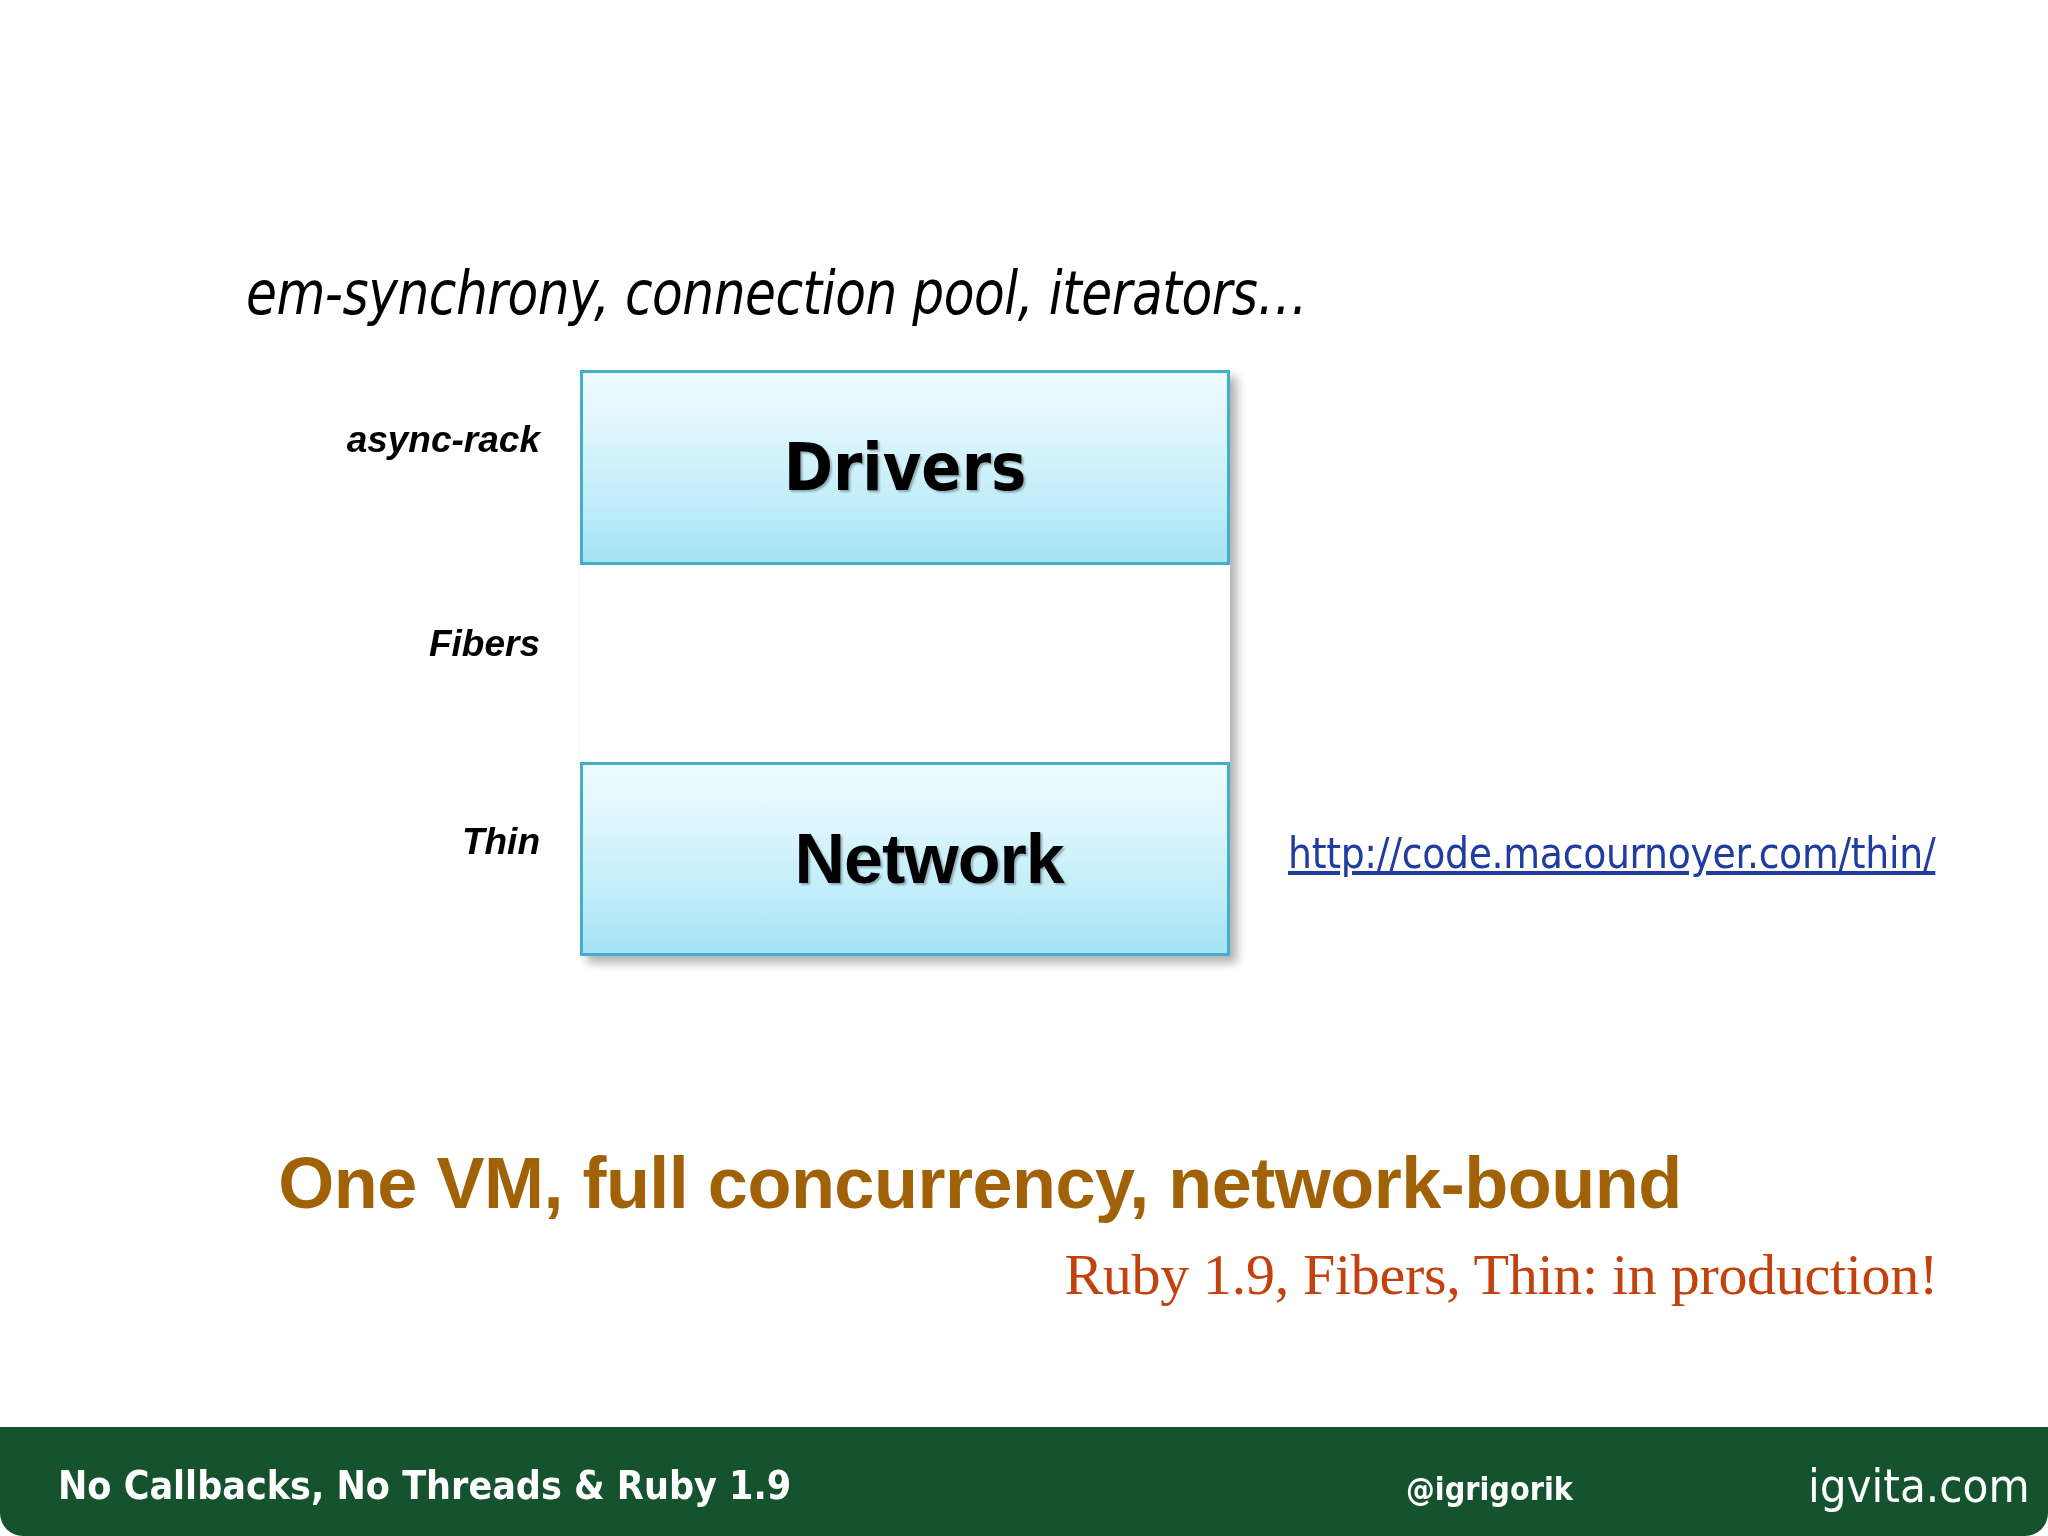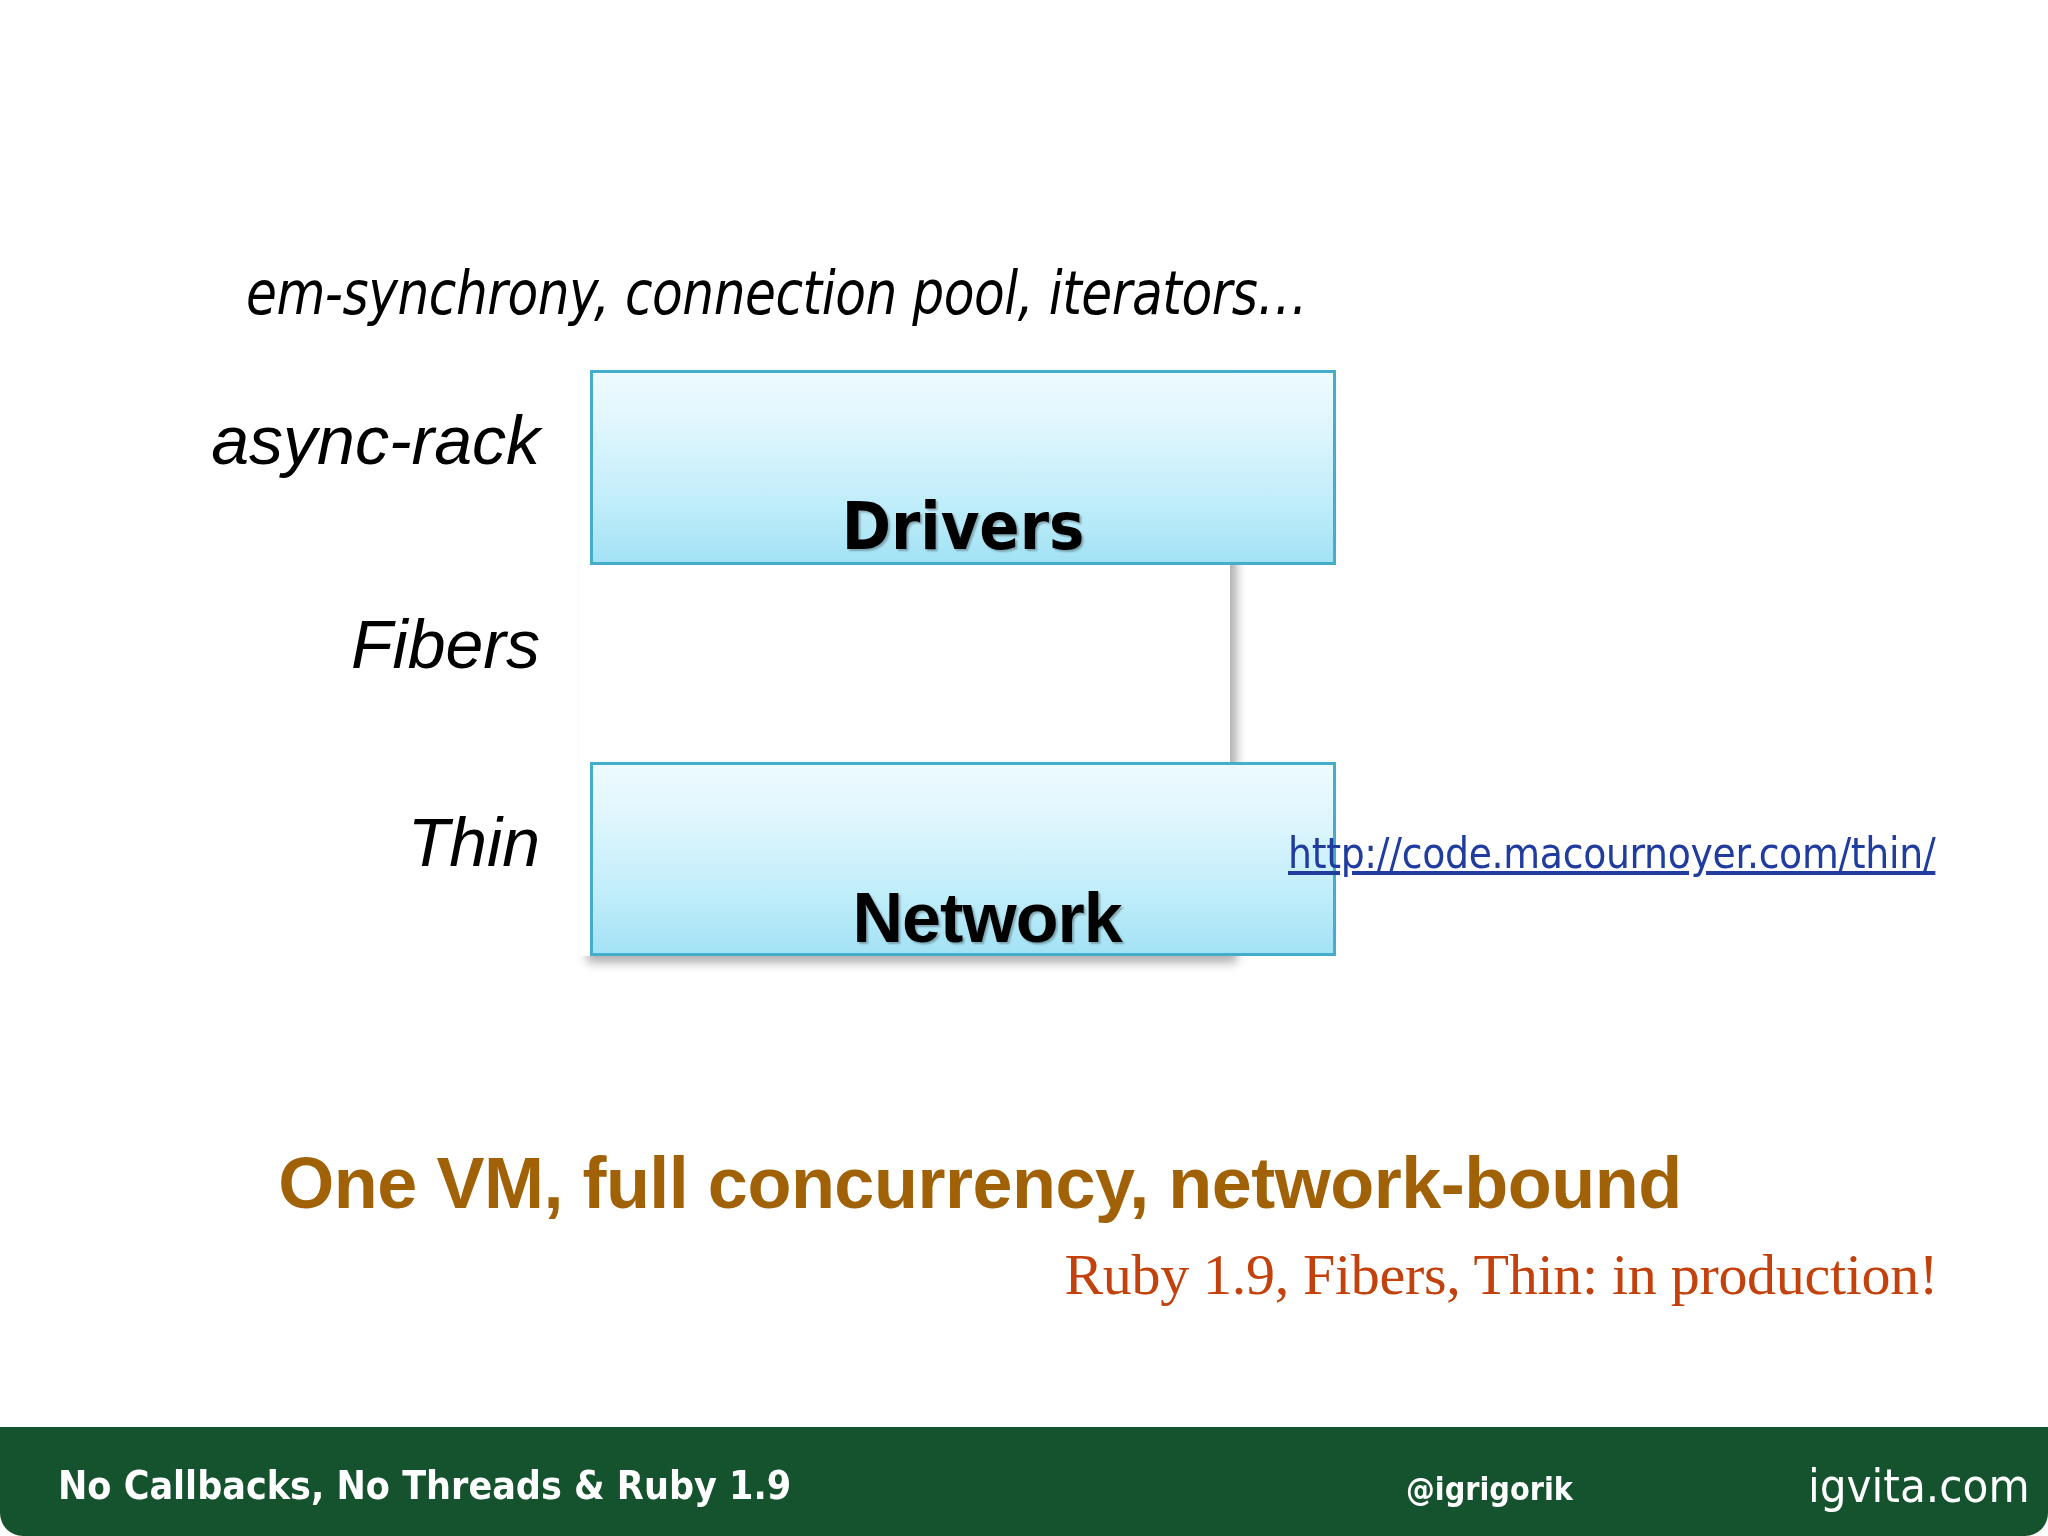--- a/index.html
+++ b/index.html
@@ -38,49 +38,49 @@
   }
 
   
   .side-label {
     position: absolute;
     width: 420px;
     left: 120px;
     text-align: right;
     font-family: "Liberation Sans", sans-serif;
     font-style: italic;
-    font-weight: 400;
-    font-size: 68px;
+    font-weight: 700;
+    font-size: 37px;
     line-height: 64px;
     color: #000000;
     white-space: nowrap;
   }
   #label-async-rack { top: 408px; }
   #label-fibers     { top: 612px; }
   #label-thin       { top: 810px; }
 
   
   #stack {
     position: absolute;
     left: 580px;
     top: 370px;
     width: 650px;
     height: 586px;
     box-shadow: 7px 7px 9px rgba(0,0,0,0.30);
   }
   .layer {
     position: absolute;
-    left: 10px;
-    width: 746px;
+    left: 0;
+    width: 650px;
     height: 195px;
     box-sizing: border-box;
     border: 3px solid #44ADC9;
     background: linear-gradient(to bottom, #EEFBFE 0%, #DFF6FD 28%, #BFEDFA 70%, #A3E2F5 100%);
     display: flex;
-    align-items: flex-end;
+    align-items: center;
     justify-content: center;
   }
   #layer-drivers { top: 0px; }
   #layer-rubyvm  { top: 196px; }
   #layer-network { top: 392px; height: 194px; padding-left: 48px; }
 
   .layer-label {
     font-family: "DejaVu Sans Condensed", "Liberation Sans Narrow", "Liberation Sans", sans-serif;
     font-weight: bold;
     font-size: 66px;

